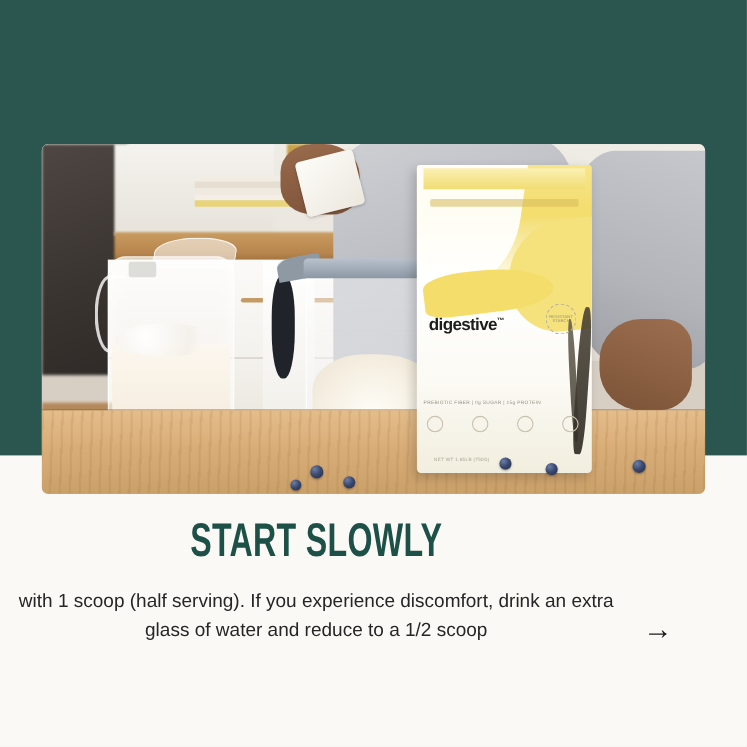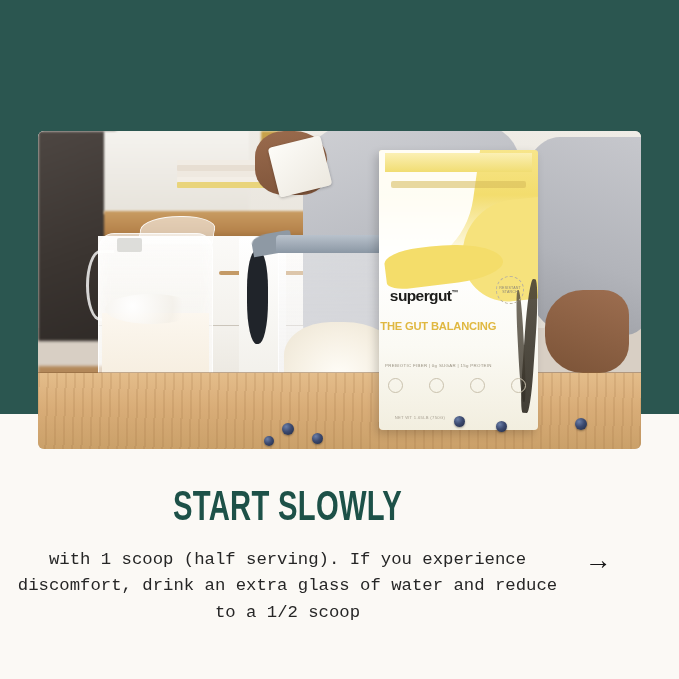--- a/index.html
+++ b/index.html
@@ -354,24 +354,24 @@
   .berry {
     position: absolute;
     border-radius: 50%;
     background: radial-gradient(circle at 34% 30%, #6b7fa8 0%, #3c4a70 45%, #1f2840 100%);
     box-shadow: 0 1px 2px rgba(0,0,0,.35);
   }
 
   
   .columns {
     position: absolute;
-    left: 0; top: 484px;
+    left: 0; top: 470px;
     width: 621px;
     display: flex;
-    align-items: center;
+    align-items: flex-end;
   }
   .col {
     flex: 1 1 0;
     text-align: center;
     padding: 0 14px;
     box-sizing: border-box;
   }
   .col-heading {
     color: #1d5148;
     font-size: 43px;
@@ -381,21 +381,20 @@
     transform: scaleX(0.68);
     transform-origin: center;
     white-space: nowrap;
     margin: 0 0 20px 0;
   }
   .col-body {
     color: #262626;
     font-size: 17.3px;
     line-height: 1.52;
     margin: 0;
-    font-family: Liberation Mono, monospace;
   }
   .arrow {
     width: 46px;
     flex: 0 0 46px;
     text-align: center;
     color: #161616;
     font-size: 27px;
     line-height: 1;
     padding-top: 12px;
   }
@@ -457,23 +456,22 @@
       <div class="board"></div>
 
       <div class="bag">
         <div class="bag-swoosh-a"></div>
         <div class="bag-swoosh-b"></div>
         <div class="bag-swoosh-c"></div>
         <div class="bag-top-seal"></div>
         <div class="bag-zip"></div>
         <div class="bag-vanilla"></div>
         <div class="bag-vanilla2"></div>
-        <div class="bag-brand"><span>supergut</span><sup>™</sup></div>
+        <div class="bag-brand"><span>digestive</span><sup>™</sup></div>
         <div class="bag-badge">RESISTANT STARCH</div>
-        <div class="bag-title">THE GUT BALANCING</div>
         <div class="bag-claims">PREBIOTIC FIBER  |  0g SUGAR  |  15g PROTEIN</div>
         <div class="bag-icons">
           <span></span>
           <span></span>
           <span></span>
           <span></span>
         </div>
         <div class="bag-weight">NET WT 1.65LB (750G)</div>
       </div>
 

